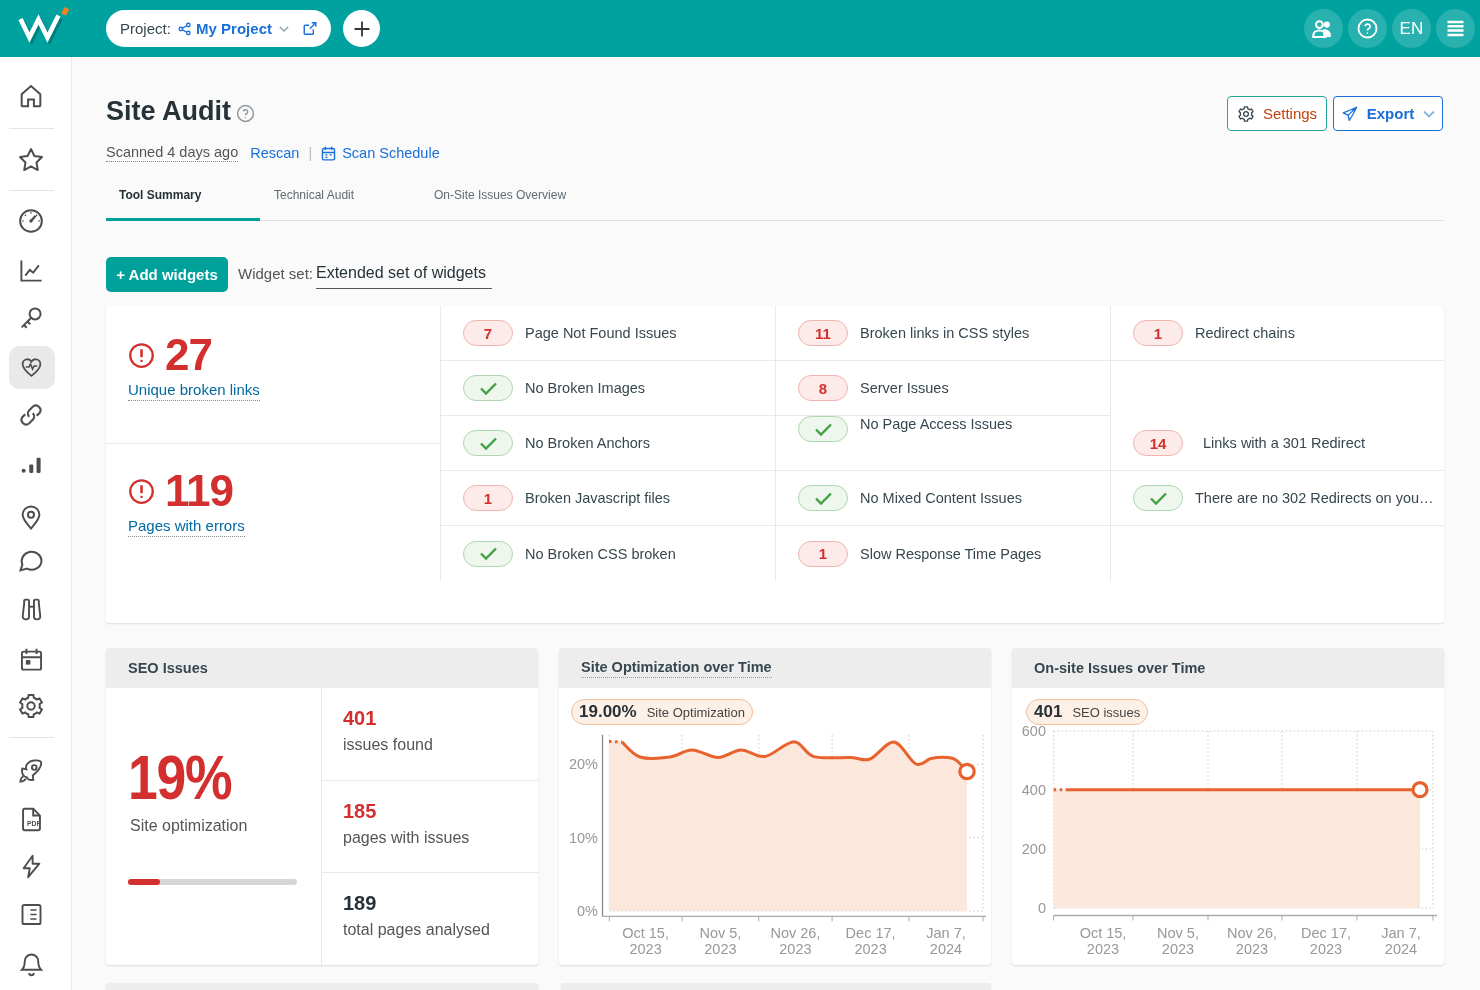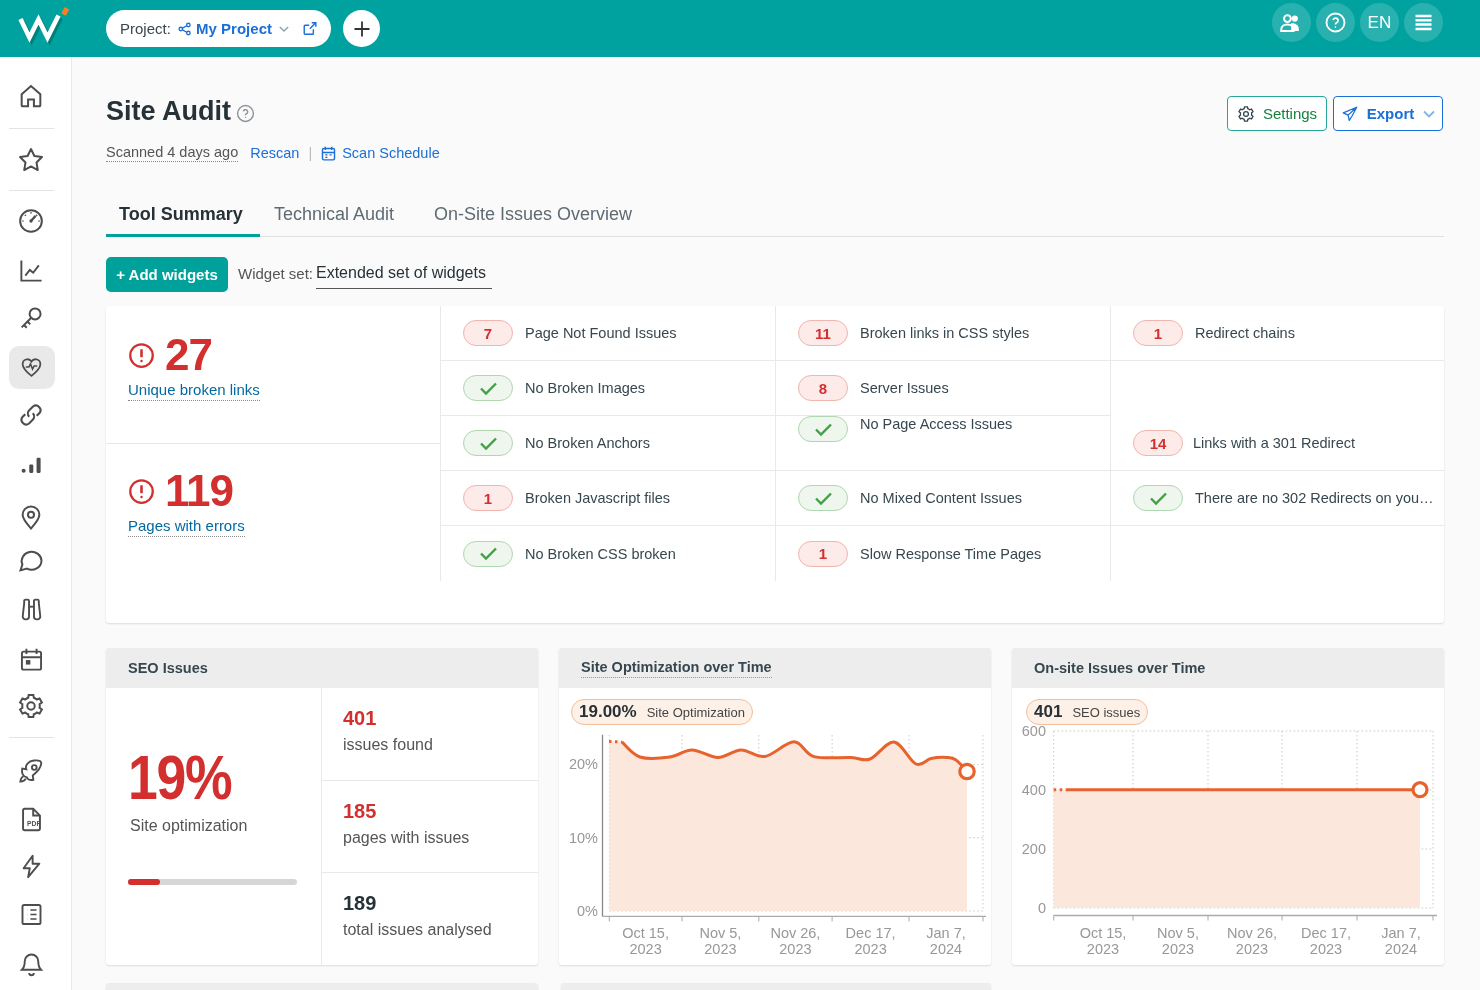--- a/index.html
+++ b/index.html
@@ -5,37 +5,37 @@
 * { margin:0; padding:0; box-sizing:border-box; }
 html,body { width:1480px; height:990px; overflow:hidden; font-family:"Liberation Sans", sans-serif; background:#fafafa; }
 .abs { position:absolute; }
 
 
 #topbar { position:absolute; left:0; top:0; width:1480px; height:57px; background:#00a2a0; }
 #projpill { position:absolute; left:106px; top:10px; height:37px; width:225px; white-space:nowrap; background:#fff; border-radius:19px; display:flex; align-items:center; padding:0 14px; }
 #projpill .plabel { font-size:15px; color:#37474f; }
 #projpill .pname { font-size:15px; font-weight:bold; color:#1a6fd8; margin-left:5px; }
 #plusbtn { position:absolute; left:343px; top:10px; width:37px; height:37px; background:#fff; border-radius:50%; display:flex; align-items:center; justify-content:center; }
-.tbcirc { position:absolute; top:3px; width:39px; height:39px; border-radius:50%; background:rgba(255,255,255,0.16); display:flex; align-items:center; justify-content:center; color:#fff; font-size:17px; letter-spacing:0.3px; }
+.tbcirc { position:absolute; top:9px; width:39px; height:39px; border-radius:50%; background:rgba(255,255,255,0.16); display:flex; align-items:center; justify-content:center; color:#fff; font-size:17px; letter-spacing:0.3px;margin-left:32px; }
 
 
 #sidebar { position:absolute; left:0; top:57px; width:72px; height:933px; background:#fff; border-right:1px solid #e9e9e9; }
 .sic { position:absolute; left:0; width:62px; display:flex; justify-content:center; }
 .sdiv { position:absolute; left:9px; width:45px; border-top:1px solid #e4e4e4; }
 #activebg { position:absolute; left:9px; top:289px; width:46px; height:43px; background:#e9e9e9; border-radius:10px; }
 
 
 #h1 { position:absolute; left:106px; top:96px; font-size:27px; font-weight:bold; color:#263238; }
 #scanrow { position:absolute; left:106px; top:144px; font-size:14.5px; color:#555; display:flex; align-items:center; }
 .blue { color:#1a6fd8; }
-#settingsbtn { position:absolute; left:1227px; top:96px; width:100px; height:35px; border:1px solid #26a69a; border-radius:4px; background:#fff; display:flex; align-items:center; justify-content:center; font-size:15px; color:#15803d; }
+#settingsbtn { position:absolute; left:1227px; top:96px; width:100px; height:35px; border:1px solid #26a69a; border-radius:4px; background:#fff; display:flex; align-items:center; justify-content:center; font-size:15px; color:#c2410c; }
 #exportbtn { position:absolute; left:1333px; top:96px; width:110px; height:35px; border:1px solid #1a6fd8; border-radius:4px; background:#fff; display:flex; align-items:center; justify-content:center; font-size:15px; color:#1a6fd8; font-weight:bold; }
 
 
-#tabs { position:absolute; left:106px; top:204px; width:1338px; height:33px; border-bottom:1px solid #e0e0e0; font-size:18px; }
+#tabs { position:absolute; left:106px; top:188px; width:1338px; height:33px; border-bottom:1px solid #e0e0e0; font-size:12px; }
 .tab { position:absolute; top:0; color:#5f6b72; }
 #tabs .active { color:#263238; font-weight:bold; }
 #tabunderline { position:absolute; left:0; top:30px; width:154px; height:3px; background:#00a19b; }
 
 
 #addw { position:absolute; left:106px; top:257px; width:122px; height:35px; background:#00a19b; border-radius:5px; color:#fff; font-weight:bold; font-size:15px; display:flex; align-items:center; justify-content:center; }
 #wsetrow { position:absolute; left:238px; top:265px; font-size:15px; color:#555; }
 
 
 .panel { position:absolute; background:#fff; border-radius:3px; box-shadow:0 1px 2px rgba(0,0,0,0.12); }
@@ -367,21 +367,21 @@
     <div class="abs" style="left:670px; top:220px; width:335px; height:55px;  display:flex; align-items:center; padding-left:22px;">
         <div class="pill red">1</div>
         <span class="ilabel" style="margin-left:12px;">Slow Response Time Pages</span>
       </div>
     <div class="abs" style="left:1005px; top:0px; width:333px; height:55px; border-bottom:1px solid #e9e9e9; display:flex; align-items:center; padding-left:22px;">
         <div class="pill red">1</div>
         <span class="ilabel" style="margin-left:12px;">Redirect chains</span>
       </div>
     <div class="abs" style="left:1005px; top:110px; width:333px; height:55px; border-bottom:1px solid #e9e9e9; display:flex; align-items:center; padding-left:22px;">
         <div class="pill red">14</div>
-        <span class="ilabel" style="margin-left:10px;">Links with a 301 Redirect</span>
+        <span class="ilabel" style="margin-left:20px;">Links with a 301 Redirect</span>
       </div>
     <div class="abs" style="left:1005px; top:165px; width:333px; height:55px; border-bottom:1px solid #e9e9e9; display:flex; align-items:center; padding-left:22px;">
         <div class="pill green">
           <svg width="19" height="15" viewBox="0 0 19 15" fill="none" stroke="#43a047" stroke-width="2.4">
             <path d="M2,7.5 L7,12.5 L17,2.5"></path>
           </svg>
         </div>
         <span class="ilabel" style="margin-left:12px;">There are no 302 Redirects on you…</span>
       </div>
   </div>
@@ -399,21 +399,21 @@
     <div class="abs" style="left:215px; top:0; width:217px; height:93px; border-bottom:1px solid #e9e9e9; padding:19px 0 0 22px;">
       <div class="cnum">401</div>
         <div class="clabel">issues found</div>
     </div>
     <div class="abs" style="left:215px; top:93px; width:217px; height:92px; border-bottom:1px solid #e9e9e9; padding:19px 0 0 22px;">
       <div class="cnum">185</div>
         <div class="clabel">pages with issues</div>
     </div>
     <div class="abs" style="left:215px; top:185px; width:217px; height:92px; padding:19px 0 0 22px;">
       <div class="cnum" style="color:#263238;">189</div>
-        <div class="clabel">total issues analysed</div>
+        <div class="clabel">total pages analysed</div>
     </div>
   </div>
 </div>
 <div class="panel" id="card2" style="left:559px; top:648px; width:432px; height:317px;">
   <div class="phead" style="height:40px;">
       <span style="border-bottom:1px dotted #9a9a9a; padding-bottom:2px;">Site Optimization over Time</span>
     </div>
   <div class="chpill" style="left:12px; top:51px;">
       <b>19.00%</b>
       <span>Site Optimization</span>

